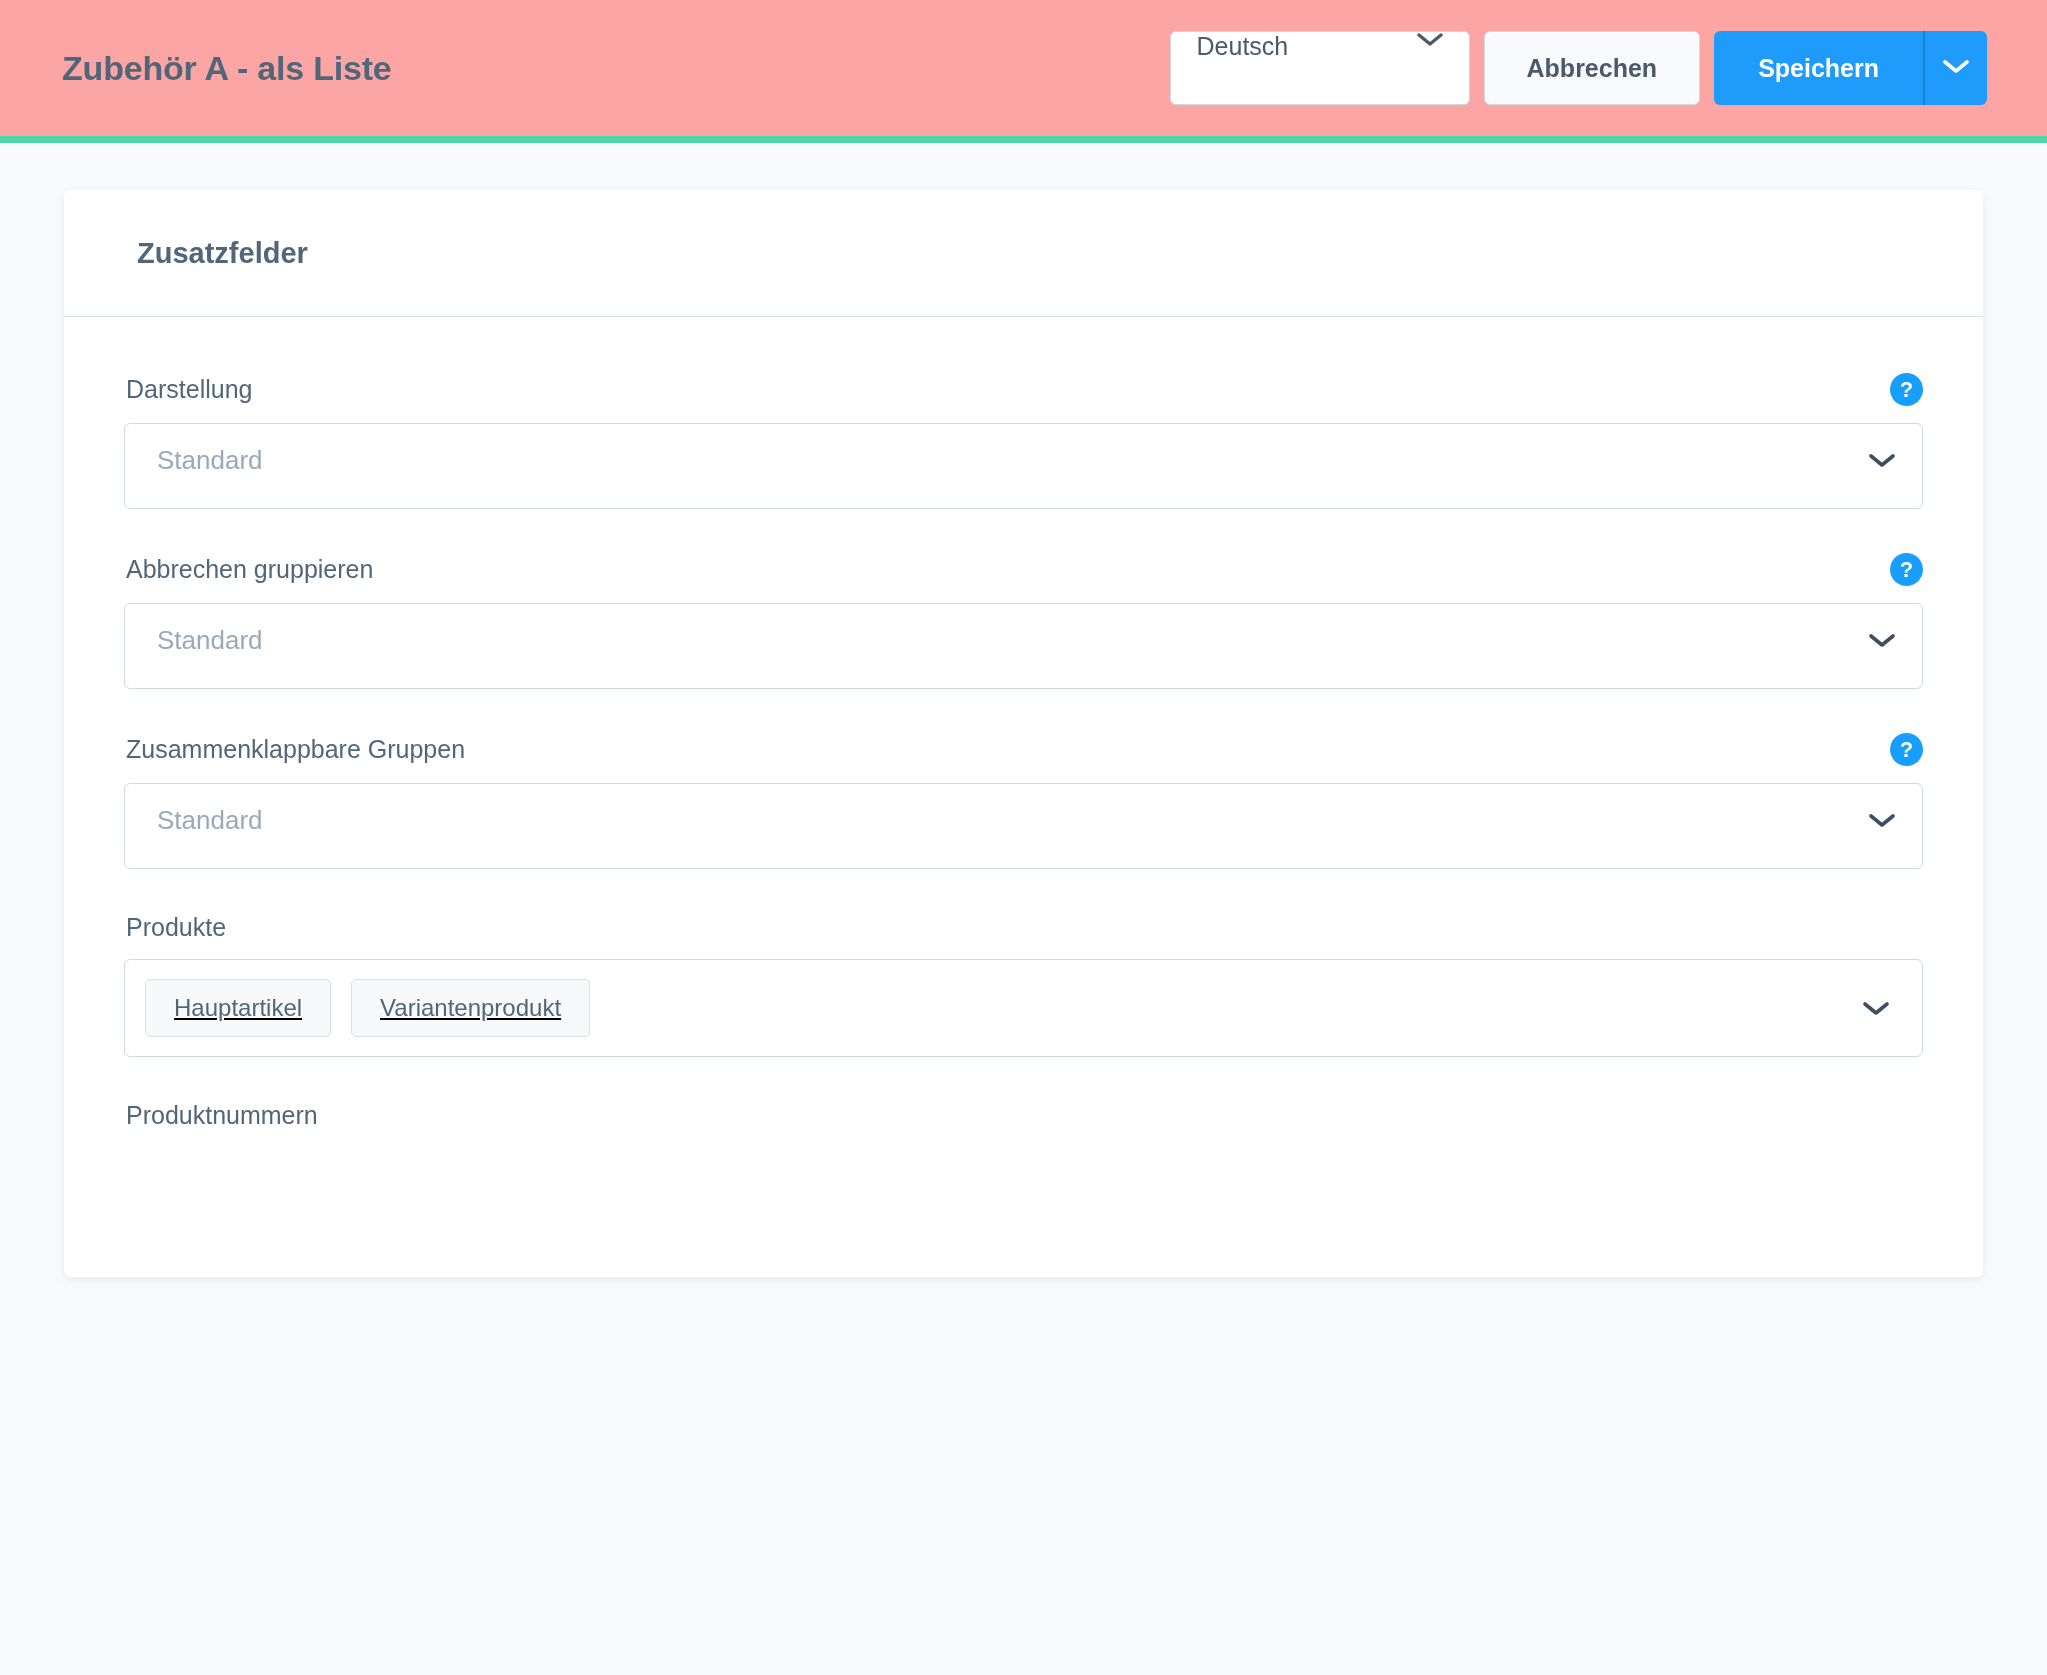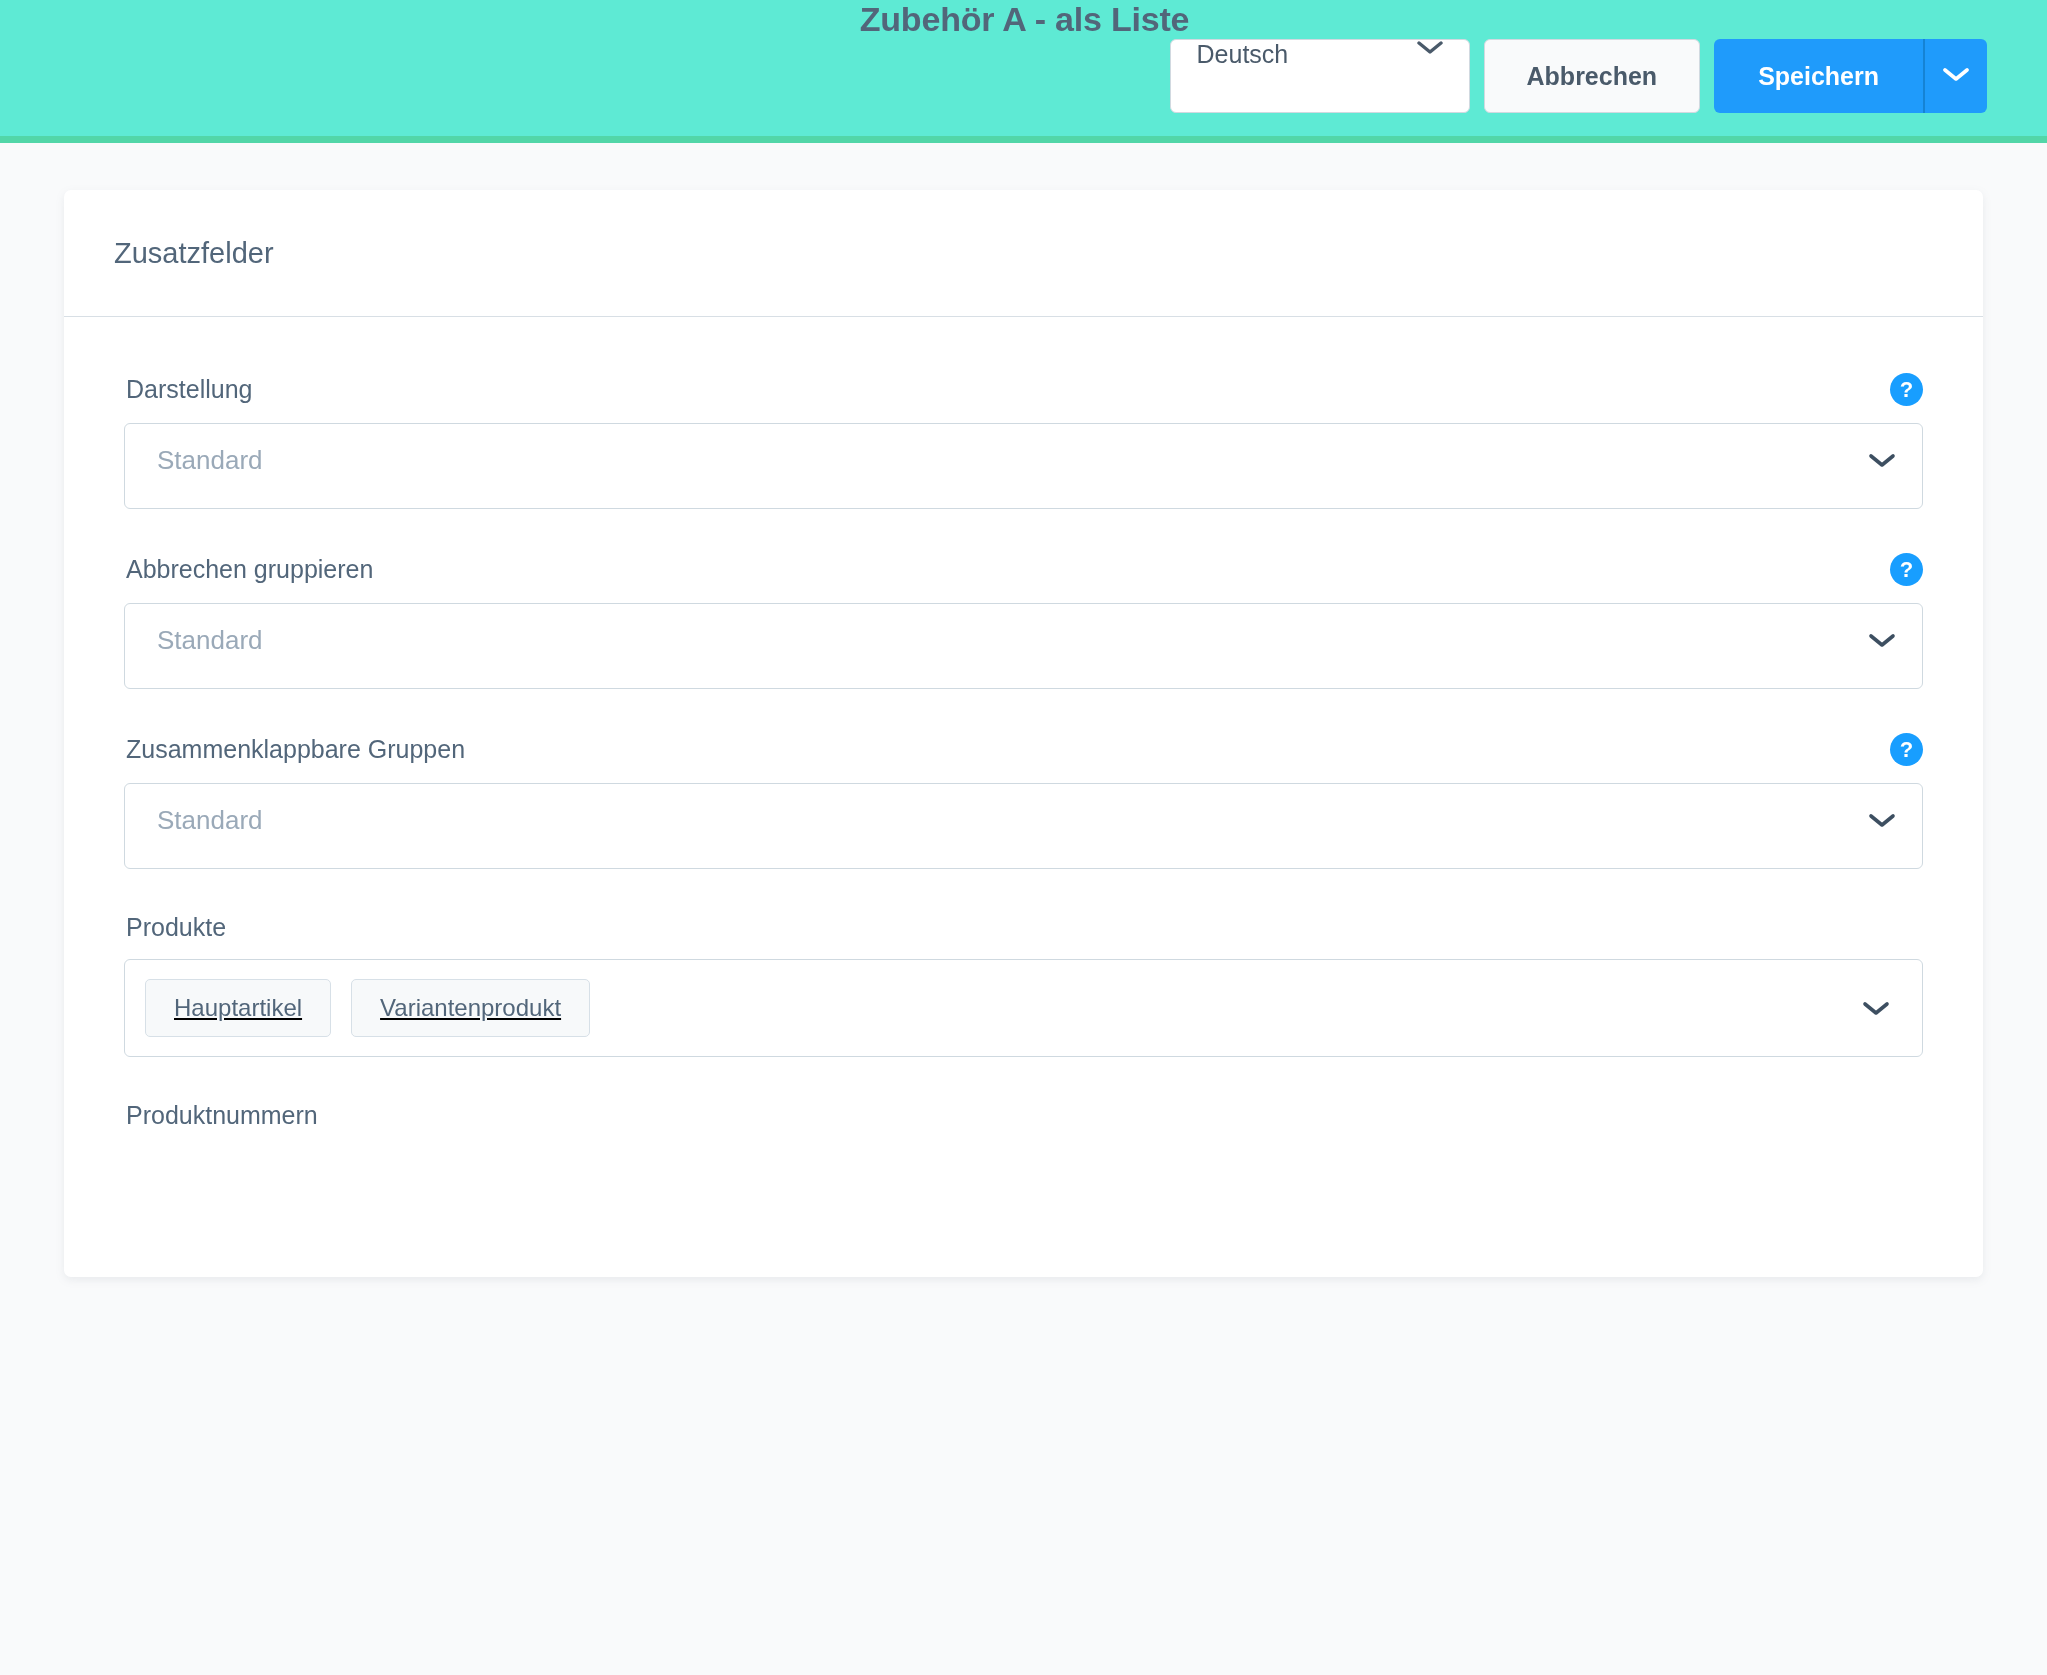--- a/index.html
+++ b/index.html
@@ -9,25 +9,24 @@
     height: 1675px;
     background: #f9fafb;
     font-family: "Liberation Sans", sans-serif;
     -webkit-font-smoothing: antialiased;
   }
 
   
   .app-header {
     position: relative;
     height: 136px;
-    background: #5eead4;
+    background: #fca5a5;
     display: flex;
     align-items: center;
     padding: 0 60px 0 62px;
-    flex-direction: column;
   }
   .page-title {
     font-size: 34px;
     font-weight: 700;
     color: #52667a;
     letter-spacing: -0.2px;
     white-space: nowrap;
   }
   .header-actions {
     margin-left: auto;
@@ -116,22 +115,23 @@
   }
   .card-header {
     height: 127px;
     display: flex;
     align-items: center;
     padding: 0 50px;
     border-bottom: 1px solid #d8dfe5;
   }
   .card-title {
     font-size: 29px;
-    font-weight: 400;
-    color: #52667a;
+    font-weight: 700;
+    color: #52667a;
+    margin-left: 23px;
   }
   .card-body {
     padding: 56px 60px 130px 60px;
   }
 
   
   .tabs {
     position: relative;
     margin-bottom: 58px;
   }

